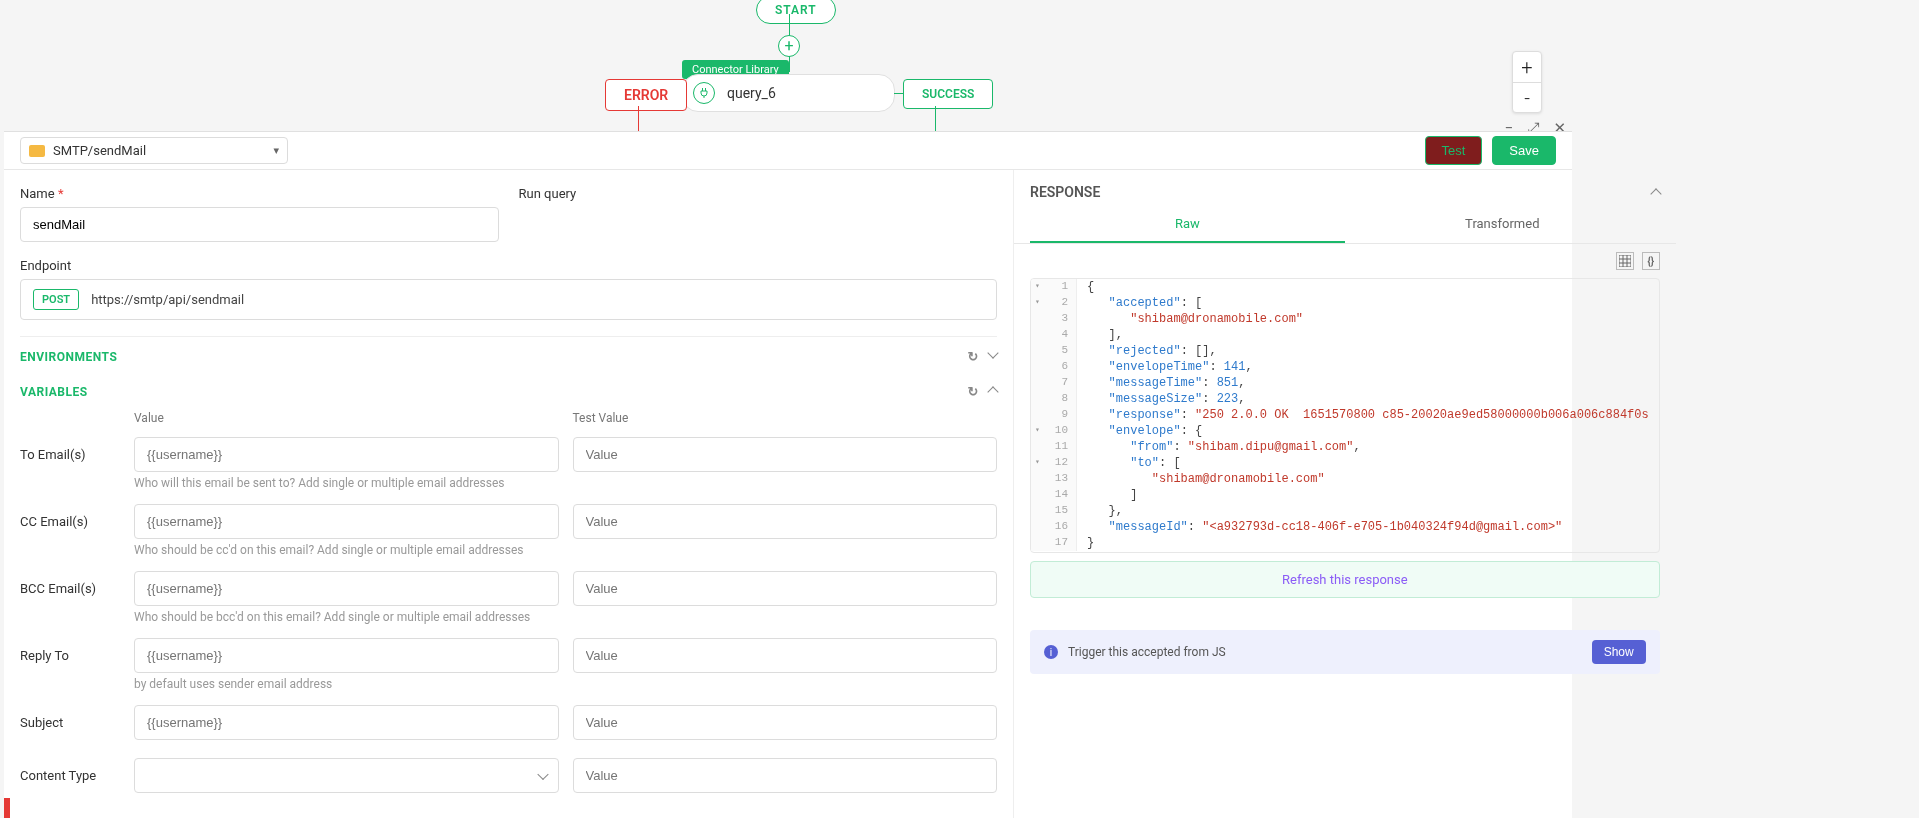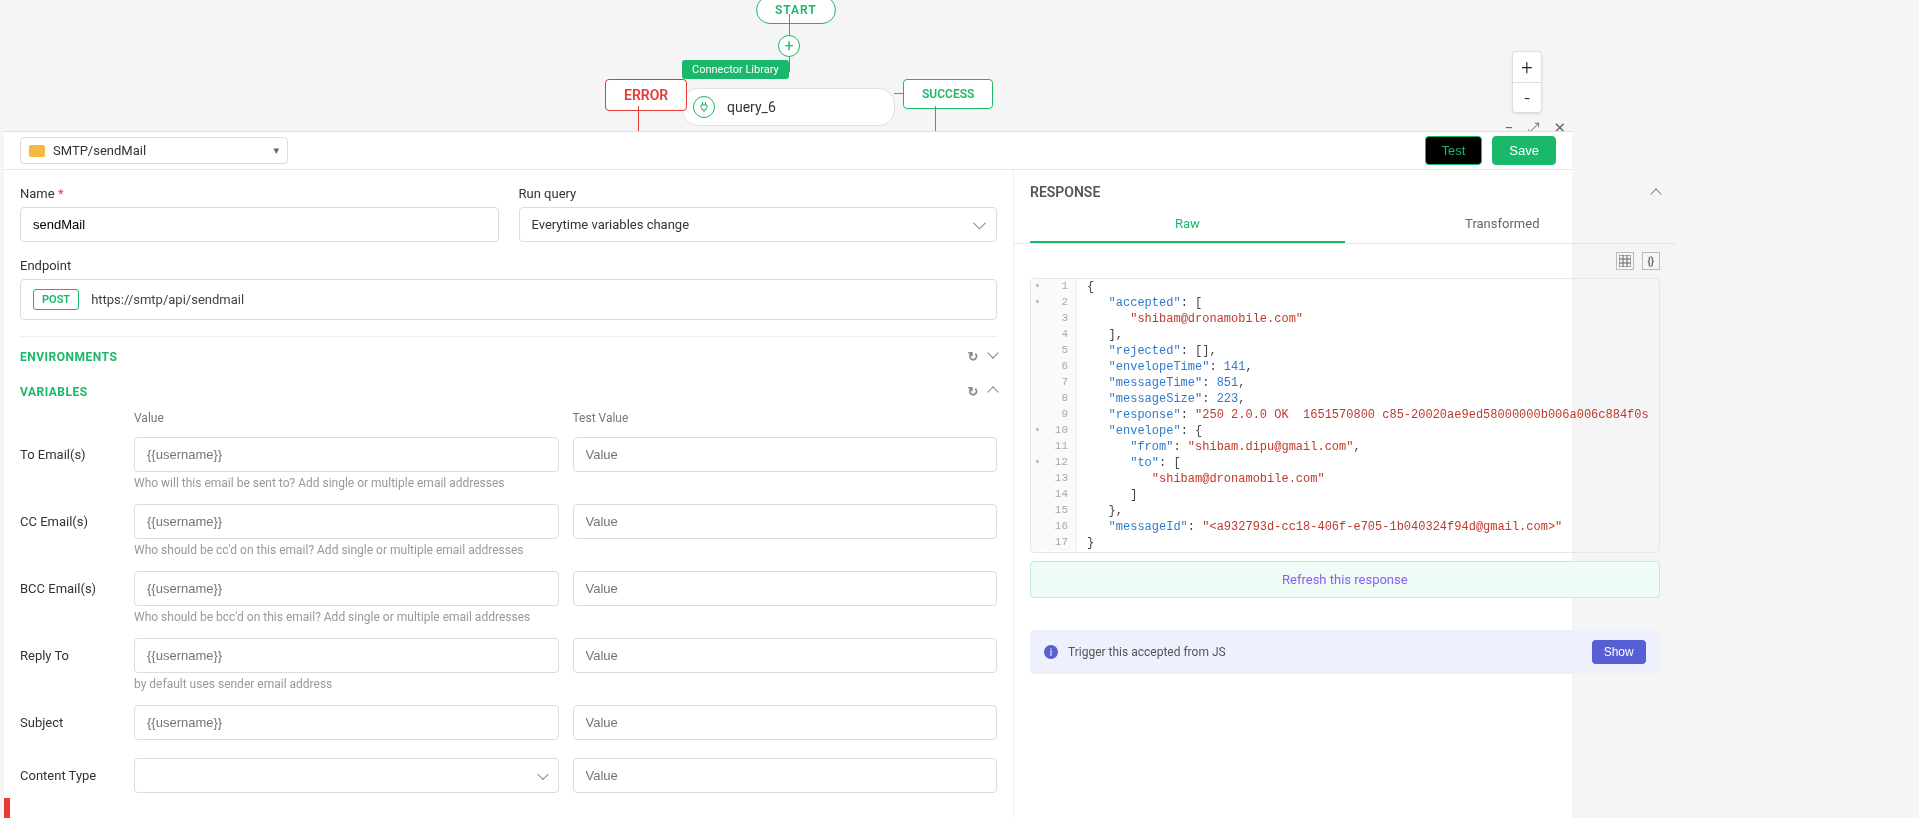--- a/index.html
+++ b/index.html
@@ -6,21 +6,21 @@
 body { font-family: -apple-system, BlinkMacSystemFont, "Segoe UI", Roboto, Arial, sans-serif; background: #f5f5f5; font-size: 14px; color: #333; overflow: hidden; width: 1919px; height: 818px; position: relative; }
 
 
 .flow-canvas { position: absolute; top: 0; left: 0; right: 0; height: 132px; background: #f5f5f5; overflow: visible; }
 .node-start { position: absolute; left: 756px; top: -4px; border: 1px solid #1ab86a; color: #1ab86a; font-size: 12px; font-weight: 600; padding: 6px 18px; border-radius: 17px; background: #fff; letter-spacing: 1px; }
 .add-circle { position: absolute; left: 778px; top: 35px; width: 22px; height: 22px; border: 1px solid #1ab86a; border-radius: 50%; background: #fff; color: #1ab86a; display: flex; align-items: center; justify-content: center; font-size: 16px; line-height: 1; }
 .vline { position: absolute; left: 789px; top: 14px; width: 1px; height: 22px; background: #1ab86a; }
 .vline2 { position: absolute; left: 789px; top: 56px; width: 1px; height: 16px; background: #1ab86a; }
 
 .connector-tag { position: absolute; left: 682px; top: 60px; background: #1ab86a; color: #fff; font-size: 11px; padding: 3px 10px; border-radius: 3px; }
-.node-query { position: absolute; left: 682px; top: 88px; width: 213px; height: 38px; background: #fff; border: 1px solid #e0e0e0; border-radius: 16px; display: flex; align-items: center; padding: 0 10px; gap: 12px; }
+.node-query { position: absolute; left: 682px; top: 74px; width: 213px; height: 38px; background: #fff; border: 1px solid #e0e0e0; border-radius: 16px; display: flex; align-items: center; padding: 0 10px; gap: 12px; }
 .plug-icon { width: 22px; height: 22px; border-radius: 50%; border: 1.5px solid #1ab86a; display: flex; align-items: center; justify-content: center; color: #1ab86a; }
 .plug-icon svg { width: 12px; height: 12px; }
 .node-error { position: absolute; left: 605px; top: 79px; border: 1px solid #e53935; color: #e53935; background: #fff; font-size: 14px; font-weight: 600; padding: 7px 18px; border-radius: 4px; }
 .node-success { position: absolute; left: 903px; top: 79px; border: 1px solid #1ab86a; color: #1ab86a; background: #fff; font-size: 12px; font-weight: 600; padding: 7px 18px; border-radius: 4px; }
 .hline { position: absolute; height: 1px; }
 .hline-err { left: 670px; top: 93px; width: 12px; background: #e53935; }
 .hline-suc { left: 894px; top: 93px; width: 9px; background: #1ab86a; }
 .vline-err { position: absolute; left: 638px; top: 106px; width: 1px; height: 26px; background: #e53935; }
 .vline-suc { position: absolute; left: 935px; top: 106px; width: 1px; height: 26px; background: #1ab86a; }
 
@@ -29,21 +29,21 @@
 .zoom-btn { height: 30px; display: flex; align-items: center; justify-content: center; font-size: 20px; font-weight: 300; cursor: pointer; color: #222; }
 .zoom-btn + .zoom-btn { border-top: 1px solid #ddd; }
 
 .win-ctrl { position: absolute; right: 353px; top: 119px; display: flex; gap: 14px; color: #666; }
 .win-ctrl span { cursor: pointer; font-size: 15px; }
 .topbar { height: 38px; display: flex; align-items: center; justify-content: space-between; padding: 0 16px; border-bottom: 1px solid #e7e7e7; }
 .selector { display: flex; align-items: center; gap: 8px; border: 1px solid #dcdcdc; border-radius: 4px; padding: 5px 8px; font-size: 13px; width: 268px; position: relative; }
 .selector .folder { width: 16px; height: 12px; background: #f5b942; border-radius: 2px; position: relative; }
 .selector .chev { margin-left: auto; color: #666; font-size: 11px; }
 .top-actions { display: flex; gap: 10px; }
-.btn { border: 1px solid #1ab86a; color: #1ab86a; background: #000000; border-radius: 4px; padding: 6px 16px; font-size: 13px; cursor: pointer; font-weight: 500; }
+.btn { border: 1px solid #1ab86a; color: #1ab86a; background: #7f1d1d; border-radius: 4px; padding: 6px 16px; font-size: 13px; cursor: pointer; font-weight: 500; }
 .btn.primary { background: #1ab86a; color: #fff; }
 .fg { display: flex; flex-direction: column; gap: 6px; margin-bottom: 16px; }
 .fg.full { width: 100%; }
 .fg label { font-size: 13px; color: #333; }
 .fg label .req { color: #e53935; }
 .fg input, .fg .select-like { border: 1px solid #dcdcdc; border-radius: 4px; padding: 9px 12px; font-size: 13px; background: #fff; width: 100%; }
 .select-like { position: relative; }
 .select-like::after { content: ""; position: absolute; right: 12px; top: 50%; width: 8px; height: 8px; border-right: 1.5px solid #888; border-bottom: 1.5px solid #888; transform: translateY(-70%) rotate(45deg); }
 
 .endpoint-box { border: 1px solid #dcdcdc; border-radius: 4px; padding: 9px 12px; display: flex; align-items: center; gap: 12px; }
@@ -150,21 +150,20 @@
 
     <div style="flex:0 0 1010px; overflow-y:auto; padding:16px; border-right:1px solid #eee;">
 
       <div style="display:flex; gap:20px;">
         <div class="fg" style="flex:1">
           <label><span>Name</span> <span class="req">*</span></label>
           <input value="sendMail" style="">
         </div>
         <div class="fg" style="flex:1">
           <label>Run query</label>
-          <div class="select-like">Everytime variables change</div>
         </div>
       </div>
 
       <div class="fg full">
         <label>Endpoint</label>
         <div class="endpoint-box">
           <span class="method-chip">POST</span>
           <span class="endpoint-url">https://smtp/api/sendmail</span>
         </div>
       </div>

